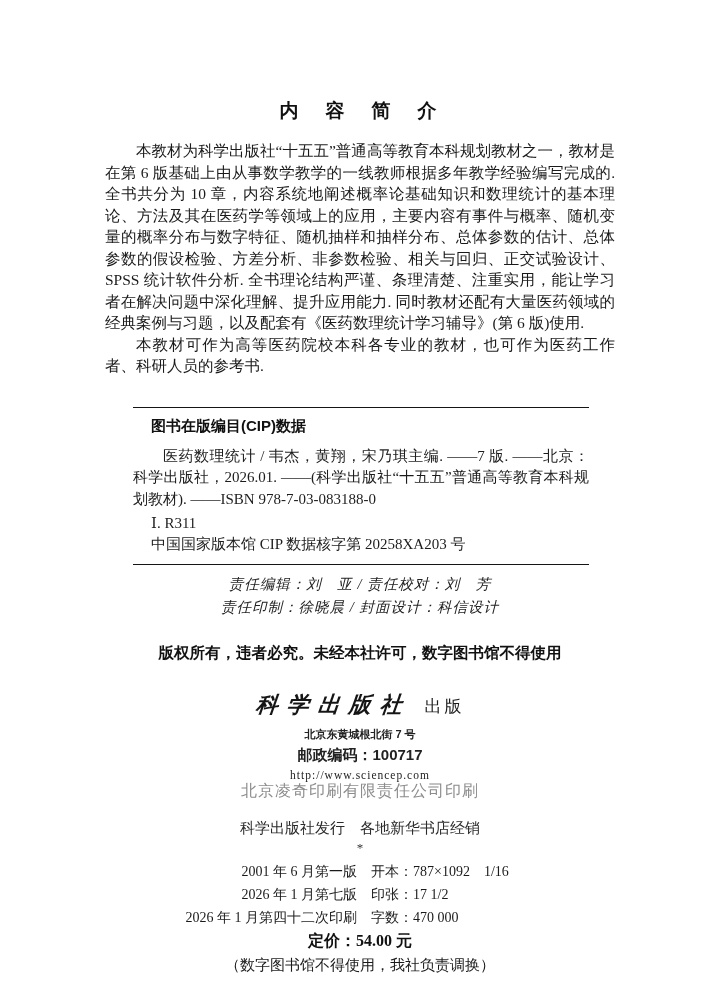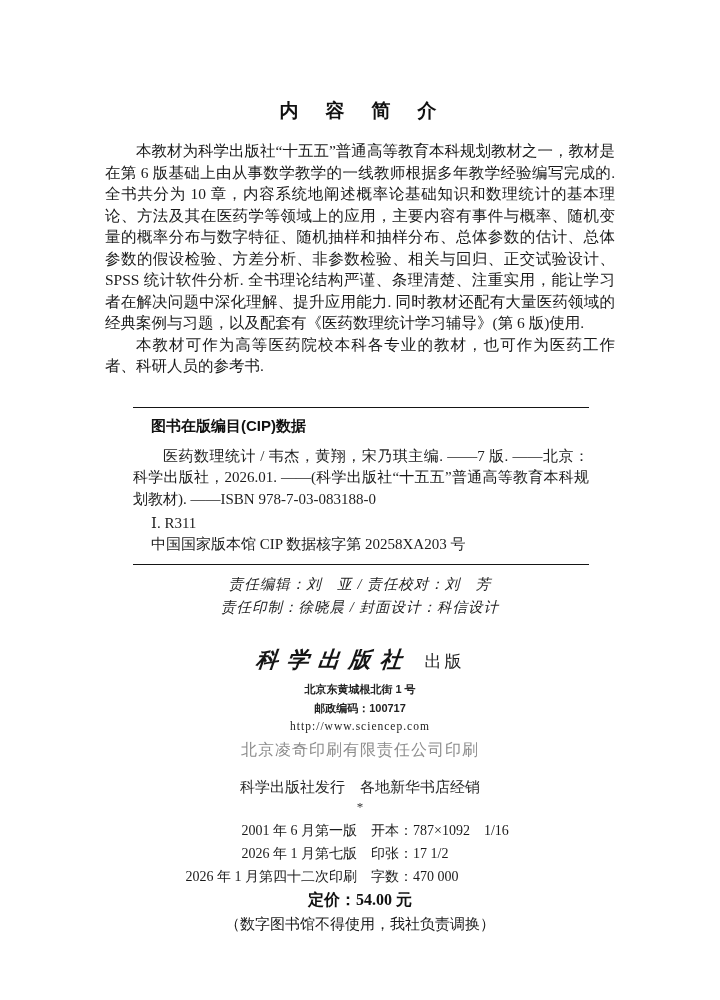--- a/index.html
+++ b/index.html
@@ -46,23 +46,23 @@
   .pub{text-align:center;}
   .pub-logo-line{margin-top:26px;}
   .pub-logo{
     font-weight:700;font-style:italic;font-size:22px;letter-spacing:9px;
     transform:skewX(-6deg);display:inline-block;color:#151515;
   }
   .pub-suffix{font-size:17px;margin-left:10px;letter-spacing:3px;}
   .pub-addr{margin-top:7px;font-family:"Liberation Sans","DejaVu Sans",sans-serif;
     font-weight:700;font-size:11px;color:#222;}
   .pub-post{margin-top:4px;font-family:"Liberation Sans","DejaVu Sans",sans-serif;
-    font-weight:700;font-size:11px;color:#222;text-align:center;}
+    font-weight:700;font-size:15px;color:#222;text-align:center;}
   .pub-url{margin-top:4px;font-size:11.5px;letter-spacing:1px;color:#222;}
-  .pub-printer{margin-top:8px;font-size:16px;color:#8c8c8c;letter-spacing:1px;}
+  .pub-printer{margin-top:0;font-size:16px;color:#8c8c8c;letter-spacing:1px;}
   .pub-dist{margin-top:17px;font-size:15px;color:#2a2a2a;}
   .pub-star{margin-top:2px;font-size:13px;color:#333;}
 
   .printing{width:330px;margin:4px auto 0 auto;position:relative;left:12px;
     font-size:14px;line-height:23px;color:#1a1a1a;}
   .print-row{display:flex;}
   .pr-left{width:150px;display:flex;justify-content:flex-end;white-space:nowrap;}
   .pr-right{margin-left:14px;white-space:nowrap;}
 
   .price{margin-top:2px;text-align:center;font-weight:700;font-size:16px;color:#111;}
@@ -85,27 +85,28 @@
     <p class="cip-entry">医药数理统计 / 韦杰，黄翔，宋乃琪主编. ——7 版. ——北京：科学出版社，2026.01. ——(科学出版社“十五五”普通高等教育本科规划教材). ——ISBN 978-7-03-083188-0</p>
     <div class="cip-class">Ⅰ. R311</div>
     <div class="cip-record">中国国家版本馆 CIP 数据核字第 20258XA203 号</div>
   </div>
 
   <div class="credits">
     <div>责任编辑：刘　亚 / 责任校对：刘　芳</div>
     <div>责任印制：徐晓晨 / 封面设计：科信设计</div>
   </div>
 
+  <div class="notice">版权所有，违者必究。未经本社许可，数字图书馆不得使用</div>
 
   <div class="pub">
     <div class="pub-logo-line">
       <span class="pub-logo">科学出版社</span>
       <span class="pub-suffix">出版</span>
     </div>
-    <div class="pub-addr">北京东黄城根北街 1 号</div>
+    <div class="pub-addr">北京东黄城根北街 7 号</div>
     <div class="pub-post">邮政编码：100717</div>
     <div class="pub-url">http://www.sciencep.com</div>
     <div class="pub-printer">北京凌奇印刷有限责任公司印刷</div>
     <div class="pub-dist">科学出版社发行　各地新华书店经销</div>
     <div class="pub-star">*</div>
   </div>
 
   <div class="printing">
     <div class="print-row">
       <span class="pr-left">

